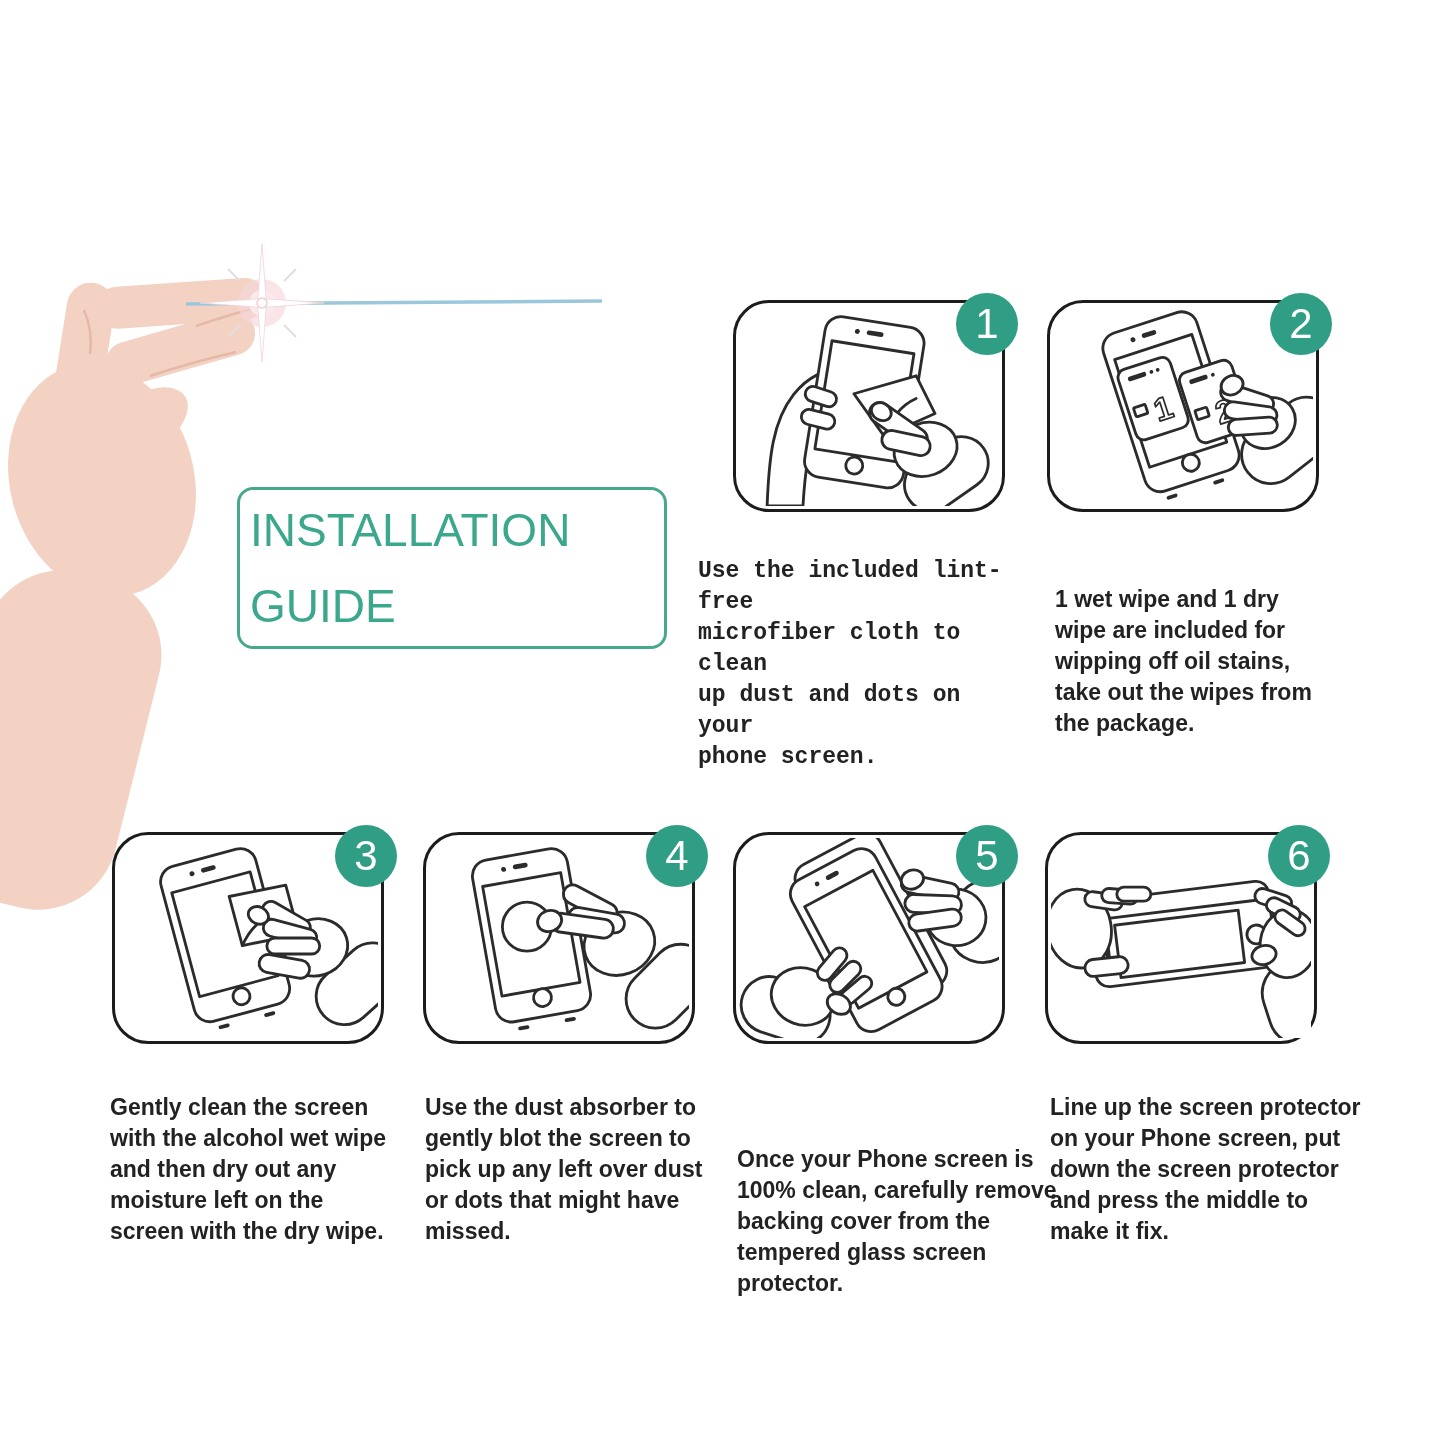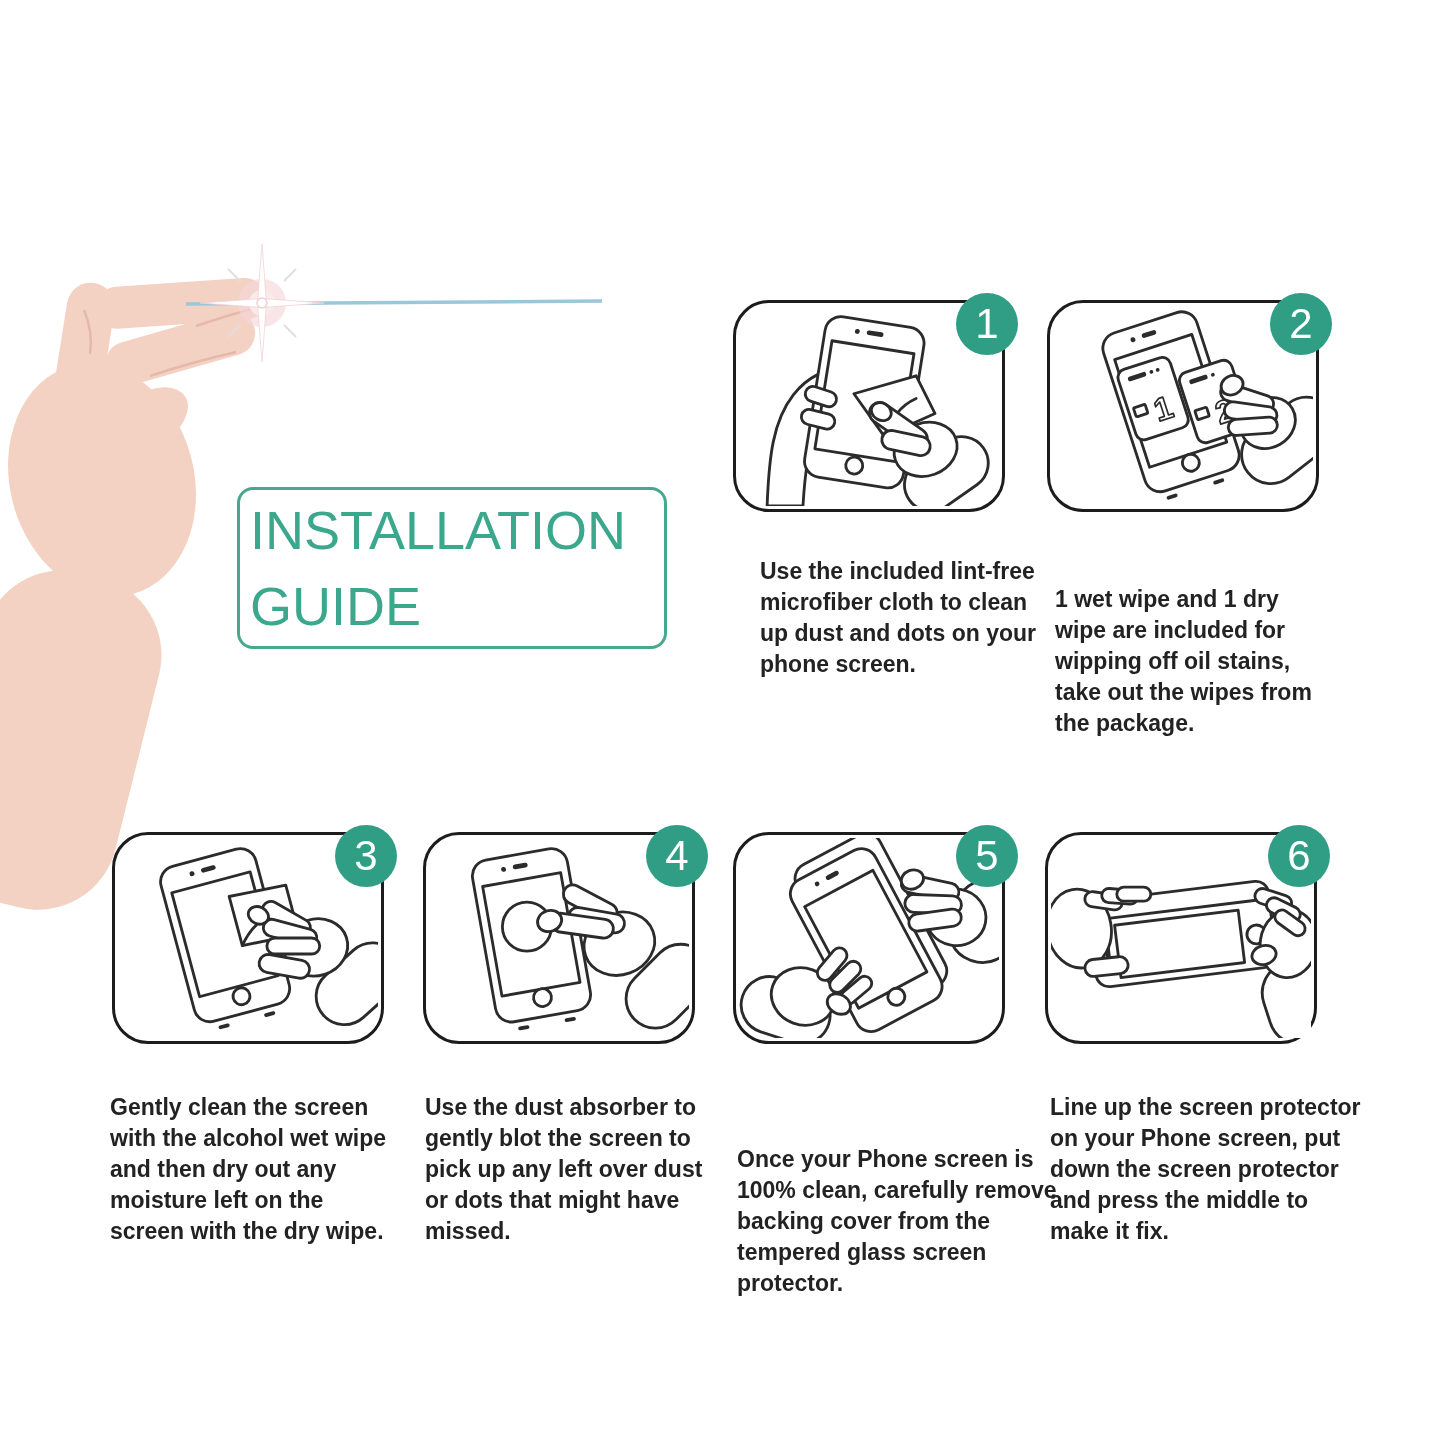--- a/index.html
+++ b/index.html
@@ -12,21 +12,21 @@
   }
   
   #hero{position:absolute;left:0;top:140px;width:640px;height:790px;}
   
   #title-box{
     position:absolute;left:237px;top:487px;width:430px;height:162px;
     border:3px solid #46a98e;border-radius:16px;box-sizing:border-box;
     padding:2px 0 0 10px;
   }
   .title-line{
-    color:#3ba78c;font-size:54px;line-height:76px;font-weight:400;
+    color:#3ba78c;font-size:46px;line-height:76px;font-weight:400;
     letter-spacing:0px;white-space:nowrap;
   }
   
   .card{
     position:absolute;width:272px;height:212px;
     border:3px solid #1c1c1c;border-radius:36px;box-sizing:border-box;
     background:#ffffff;
   }
   .illus{position:absolute;left:3px;top:3px;width:260px;height:200px;}
   .badge{
@@ -39,21 +39,21 @@
   #card-2{left:1047px;top:300px;}
   #card-3{left:112px;top:832px;}
   #card-4{left:423px;top:832px;}
   #card-5{left:733px;top:832px;}
   #card-6{left:1045px;top:832px;}
   
   .step-text{
     position:absolute;color:#222222;font-size:23px;line-height:31px;
     font-weight:bold;white-space:pre-line;
   }
-  #text-1{left:760px;top:556px;width:320px;}
+  #text-1{left:698px;top:556px;width:320px;font-family:Liberation Mono, monospace;}
   #text-2{left:1055px;top:584px;width:320px;}
   #text-3{left:110px;top:1092px;width:310px;}
   #text-4{left:425px;top:1092px;width:310px;}
   #text-5{left:737px;top:1144px;width:330px;}
   #text-6{left:1050px;top:1092px;width:360px;}
   .lineart{stroke:#2b2b2b;stroke-width:3;fill:#ffffff;stroke-linecap:round;stroke-linejoin:round;}
   .dark{fill:#2b2b2b;stroke:none;}
   .packet-num{font-family:"Liberation Sans",sans-serif;font-size:34px;font-weight:bold;fill:#ffffff;stroke:#2b2b2b;stroke-width:1.8px;}
 </style>
 </head>

